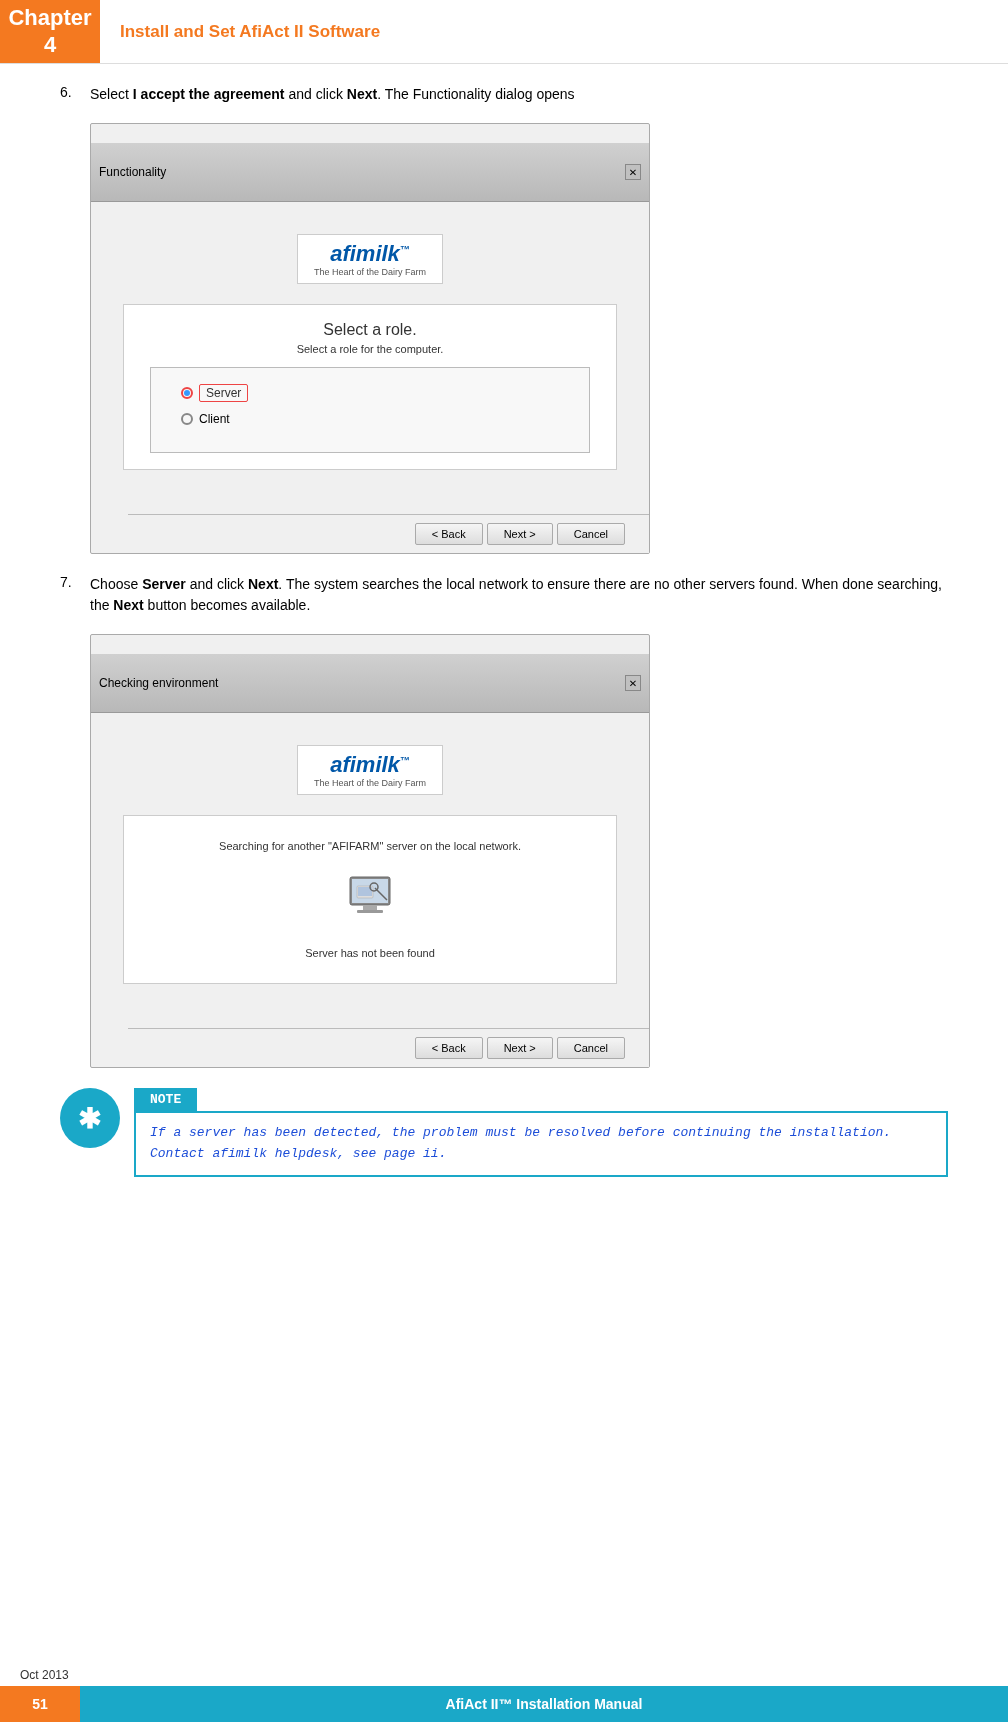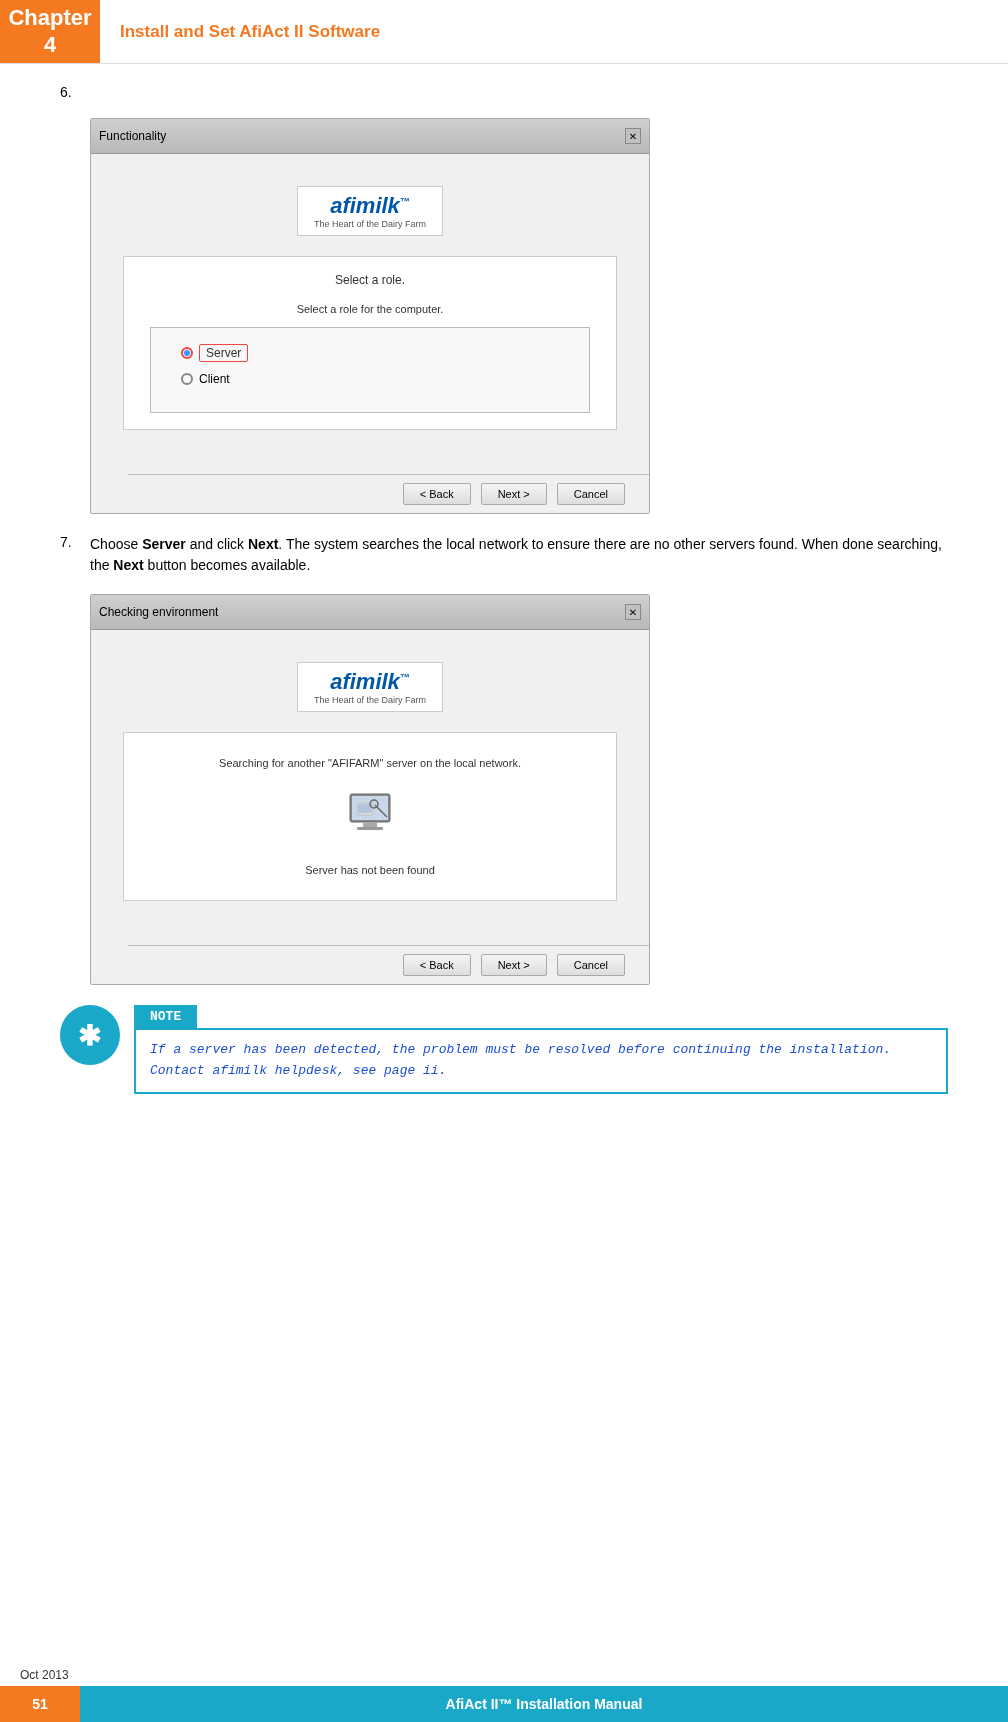--- a/index.html
+++ b/index.html
@@ -73,26 +73,27 @@
     }
     .dialog {
       border: 1px solid #aaa;
       background: #f0f0f0;
       width: 560px;
       border-radius: 2px;
       font-size: 12px;
     }
     .dialog-titlebar {
       background: linear-gradient(to bottom, #d0d0d0, #b8b8b8);
-      padding: 9px 8px;
+      padding: 21px 8px;
       display: flex;
       justify-content: space-between;
       align-items: center;
       font-size: 12px;
       border-bottom: 1px solid #999;
+      margin-top: 19px;
     }
     .dialog-titlebar .close-btn {
       width: 16px;
       height: 16px;
       background: #c0c0c0;
       border: 1px solid #888;
       display: flex;
       align-items: center;
       justify-content: center;
       font-size: 10px;
@@ -130,23 +131,23 @@
       text-align: center;
     }
 
     .role-panel {
       border: 1px solid #ccc;
       background: #fff;
       padding: 16px;
       margin-bottom: 12px;
     }
     .role-title {
-      font-size: 12px;
+      font-size: 16px;
       text-align: center;
-      margin-bottom: 16px;
+      margin-bottom: 4px;
       color: #333;
     }
     .role-subtitle {
       font-size: 11px;
       text-align: center;
       margin-bottom: 12px;
       color: #333;
     }
     .role-options-panel {
       border: 1px solid #bbb;
@@ -188,21 +189,21 @@
       padding: 1px 6px;
       color: #333;
       font-size: 12px;
     }
 
     .dialog-footer {
       border-top: 1px solid #bbb;
       padding: 8px 24px;
       display: flex;
       justify-content: flex-end;
-      gap: 10px;
+      gap: 4px;
       background: #f0f0f0;
       margin-left: 37px;
     }
     .dialog-btn {
       background: linear-gradient(to bottom, #f5f5f5, #ddd);
       border: 1px solid #aaa;
       padding: 4px 16px;
       font-size: 11px;
       cursor: pointer;
       border-radius: 2px;
@@ -320,20 +321,23 @@
   </div>
   <div class="chapter-title">
     <span>Install and Set AfiAct II Software</span>
   </div>
 </div>
 
 <div class="content">
 
   <div class="step">
     <span class="step-number">6.</span>
+    <div class="step-text">
+      Select <b>I accept the agreement</b> and click <b>Next</b>. The Functionality dialog opens
+    </div>
   </div>
 
   <div class="dialog-wrapper">
     <div class="dialog">
       <div class="dialog-titlebar">
         <span>Functionality</span>
         <div class="close-btn">✕</div>
       </div>
       <div class="dialog-body">
         <div class="afimilk-logo">

